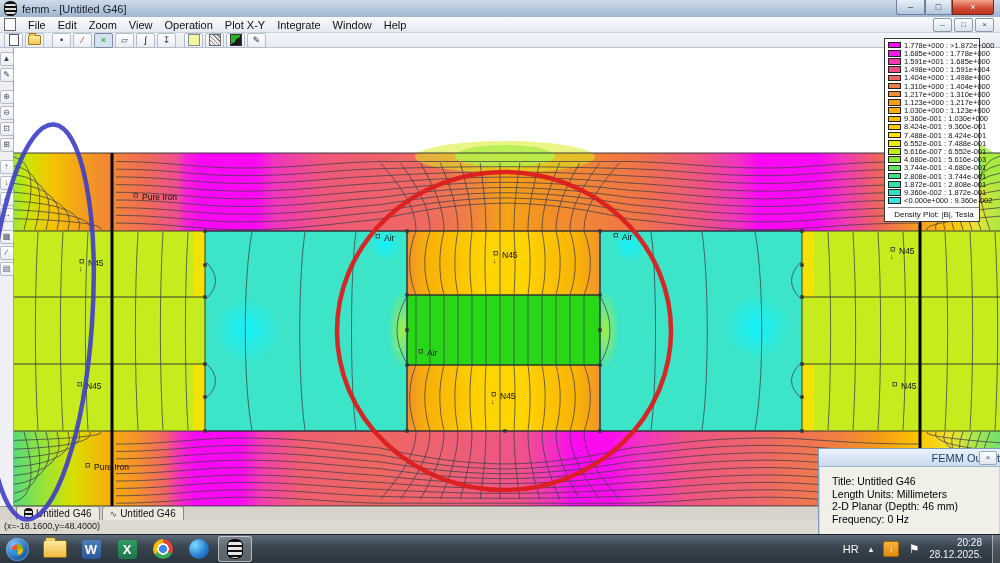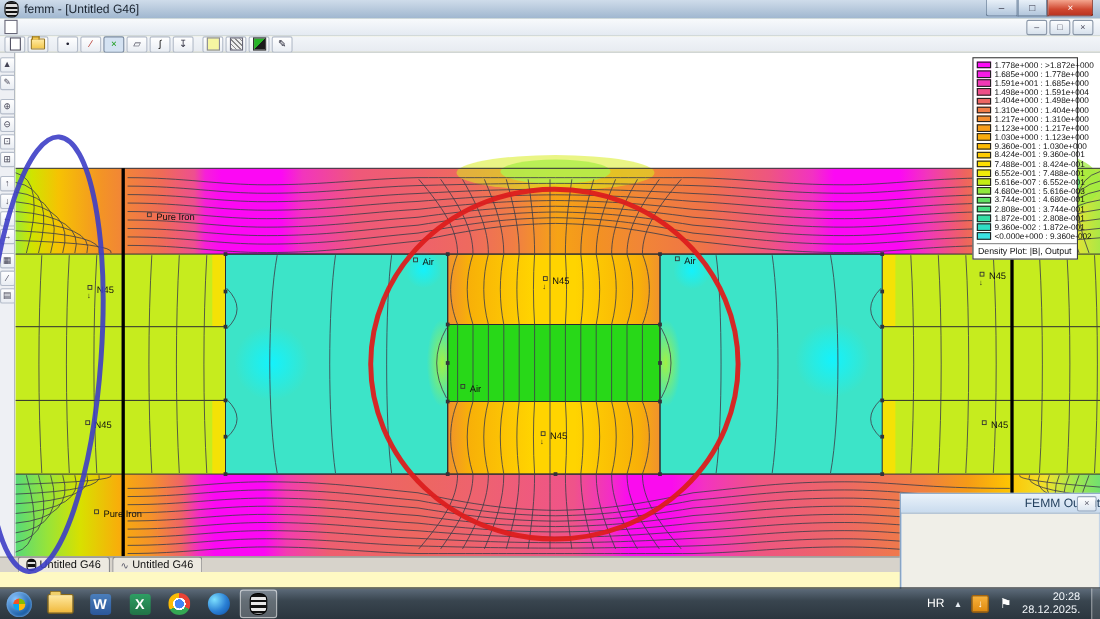--- a/index.html
+++ b/index.html
@@ -53,22 +53,22 @@
     display:flex;flex-direction:column;align-items:center;padding-top:3px;}
   .lbtn{width:12px;height:12px;margin:1px 0;border:1px solid #b4bcc9;border-radius:2px;
     background:linear-gradient(#fff,#e9edf3);font-size:8px;line-height:11px;text-align:center;color:#445;}
   .lsep{height:6px;}
 
   
   .canvas{position:absolute;left:14px;top:48px;width:986px;height:458px;background:#fff;}
   svg text{font-family:"Liberation Sans",sans-serif;}
 
   
-  .legend{position:absolute;left:884px;top:52px;width:96px;background:#fff;
-    border:1px solid #3a3a3a;z-index:3;padding:2px 0 1px 3px;box-sizing:border-box;}
+  .legend{position:absolute;left:884px;top:38px;width:96px;background:#fff;
+    border:1px solid #3a3a3a;z-index:3;padding:2px 0 1px 3px;box-sizing:border-box;text-align:center;}
   .lg-row{display:flex;align-items:center;height:8.2px;}
   .lg-sw{width:13px;height:6.5px;border:1px solid #222;margin-right:3px;flex:none;box-sizing:border-box;}
   .lg-tx{font-size:7.5px;white-space:nowrap;color:#101010;transform-origin:left center;}
   .legend-title{font-size:8px;color:#101010;border-top:1px solid #888;margin-top:2px;padding:2px 0 1px 1px;}
 
   
   .tabsbar{position:absolute;left:0;top:506px;width:1000px;height:14px;background:#d7d3cb;
     border-top:1px solid #979797;display:flex;align-items:flex-end;padding-left:16px;box-sizing:border-box;}
   .tab{display:inline-flex;align-items:center;gap:3px;height:13px;padding:0 7px;margin-right:2px;
     background:#ece9e0;border:1px solid #8a8a8a;border-bottom:none;border-radius:3px 3px 0 0;font-size:10px;color:#111;}
@@ -132,20 +132,31 @@
     <span>femm - [Untitled G46]</span>
     <div class="winbtns">
       <div class="wb min">–</div>
       <div class="wb max">□</div>
       <div class="wb close">×</div>
     </div>
   </div>
 
   <div class="menubar">
     <span class="menu-doc"></span>
+    <div id="menu-items" style="display:flex;">
+        <span class="menu-item">File</span>
+        <span class="menu-item">Edit</span>
+        <span class="menu-item">Zoom</span>
+        <span class="menu-item">View</span>
+        <span class="menu-item">Operation</span>
+        <span class="menu-item">Plot X-Y</span>
+        <span class="menu-item">Integrate</span>
+        <span class="menu-item">Window</span>
+        <span class="menu-item">Help</span>
+      </div>
     <div class="mdi-btns">
       <div class="mdib">–</div>
       <div class="mdib">□</div>
       <div class="mdib">×</div>
     </div>
   </div>
 
   <div class="toolbar" id="toolbar">
       <div class="tbtn">
         <span class="ico-newdoc"></span>
@@ -630,44 +641,56 @@
         </div>
         <div class="lg-row">
           <span class="lg-sw" style="background: rgb(47, 222, 197);"></span>
           <span class="lg-tx">9.360e-002 : 1.872e-001</span>
         </div>
         <div class="lg-row">
           <span class="lg-sw" style="background: rgb(59, 226, 226);"></span>
           <span class="lg-tx">&lt;0.000e+000 : 9.360e-002</span>
         </div>
       </div>
-    <div class="legend-title">Density Plot: |B|, Output</div>
+    <div class="legend-title">Density Plot: |B|, Tesla</div>
   </div>
 
   <svg id="overlay" width="1000" height="486">
     <ellipse cx="40" cy="274" rx="52" ry="198" transform="rotate(4 40 274)" fill="none" stroke="#3d3ec6" stroke-width="4.5" opacity="0.9"></ellipse>
   </svg>
 
   <div class="tabsbar">
     <div class="tab">
       <span class="coil"></span>
       <span>Untitled G46</span>
     </div>
     <div class="tab">
       <span class="tab-ic2">∿</span>
       <span>Untitled G46</span>
     </div>
   </div>
 
+  <div class="statusbar">
+    <span>(x=-18.1600,y=48.4000)</span>
+  </div>
 
   <div class="femm-output">
     <div class="fo-title">
       <span>FEMM Output</span>
       <span class="fo-close">×</span>
     </div>
+    <div class="fo-body" id="fo-body">
+        <div class="fo-line">Title: Untitled G46</div>
+        <div class="fo-line">Length Units: Millimeters</div>
+        <div class="fo-line">2-D Planar (Depth: 46 mm)</div>
+        <div class="fo-line">Frequency: 0 Hz</div>
+        <div class="fo-line"></div>
+        <div class="fo-line">10663 Nodes</div>
+        <div class="fo-line">20850 Elements</div>
+      </div>
   </div>
 
   <div class="taskbar">
     <div id="tk-apps" style="display:flex;align-items:center;">
         <div class="orb">
           <div class="flag"></div>
         </div>
         <div class="tk-item">
           <div class="ic-exp"></div>
         </div>

